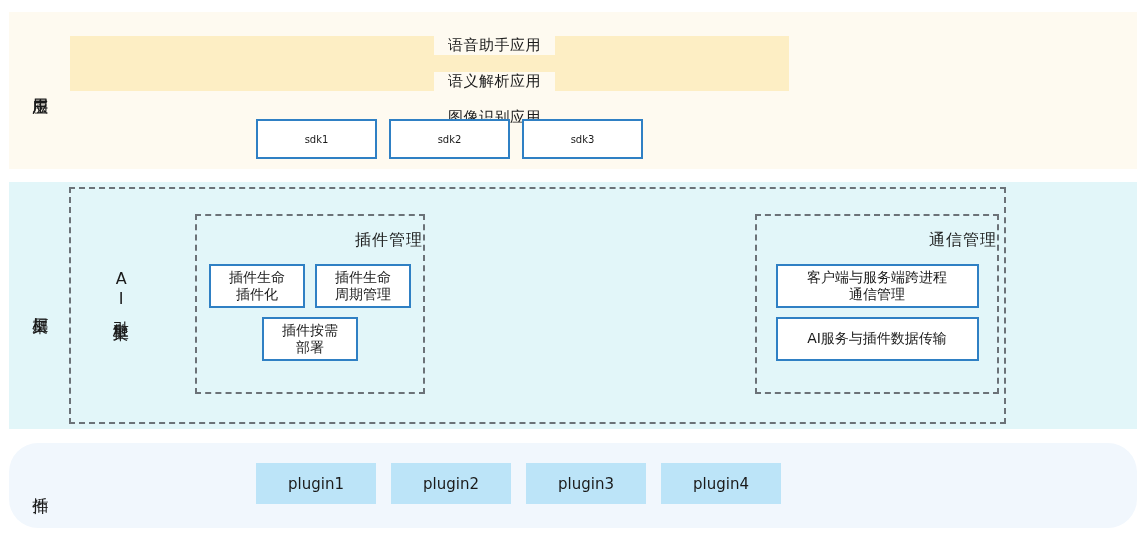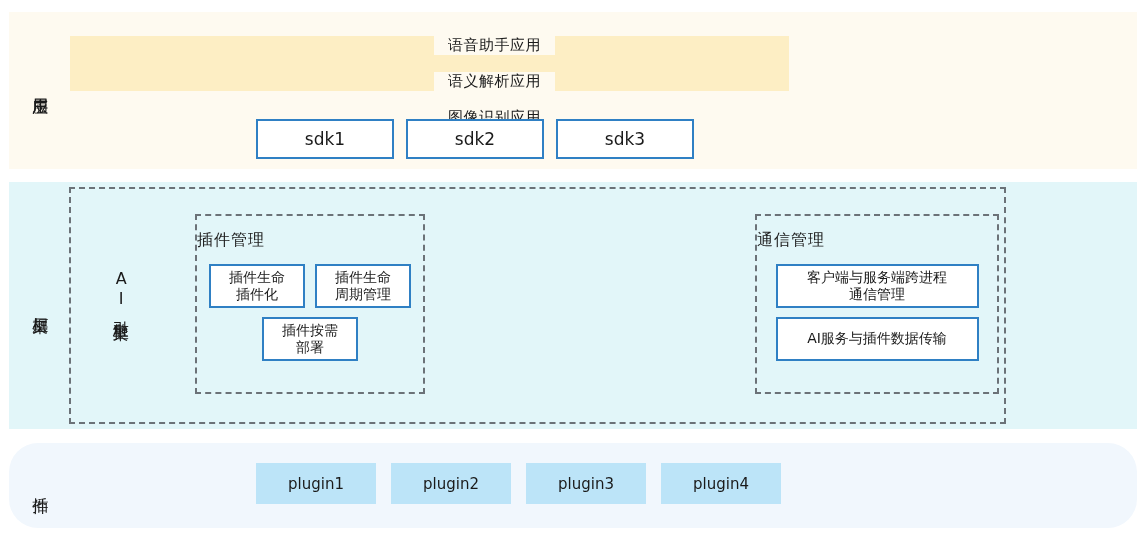--- a/index.html
+++ b/index.html
@@ -81,29 +81,29 @@
   #sdk-row {
     position: absolute;
     left: 247px;
     top: 107px;
     width: 520px;
     height: 40px;
     display: flex;
     gap: 12px;
   }
   .sdk-box {
-    width: 138px;
+    width: 121px;
     height: 40px;
     background: #ffffff;
     border: 2px solid #2f80c4;
     box-sizing: border-box;
     display: flex;
     align-items: center;
     justify-content: center;
-    font-size: 17px;
+    font-size: 10px;
     color: #1a1a1a;
   }
 
   
   #framework-layer {
     left: 9px;
     top: 182px;
     width: 1128px;
     height: 247px;
     background: #e2f6f9;
@@ -141,21 +141,21 @@
     top: 25px;
     height: 180px;
     border: 2px dashed #6b7278;
     box-sizing: border-box;
   }
   #group-plugin   { left: 124px; width: 230px; }
   #group-module   { left: 404px; width: 230px; }
   #group-comm     { left: 684px; width: 244px; }
 
   .fw-group-title {
-    text-align: left;
+    text-align: right;
     font-size: 16px;
     color: #1a1a1a;
     margin-top: 14px;
     letter-spacing: 1px;
   }
   .fw-cell-grid {
     display: flex;
     flex-wrap: wrap;
     justify-content: center;
     gap: 9px 10px;

